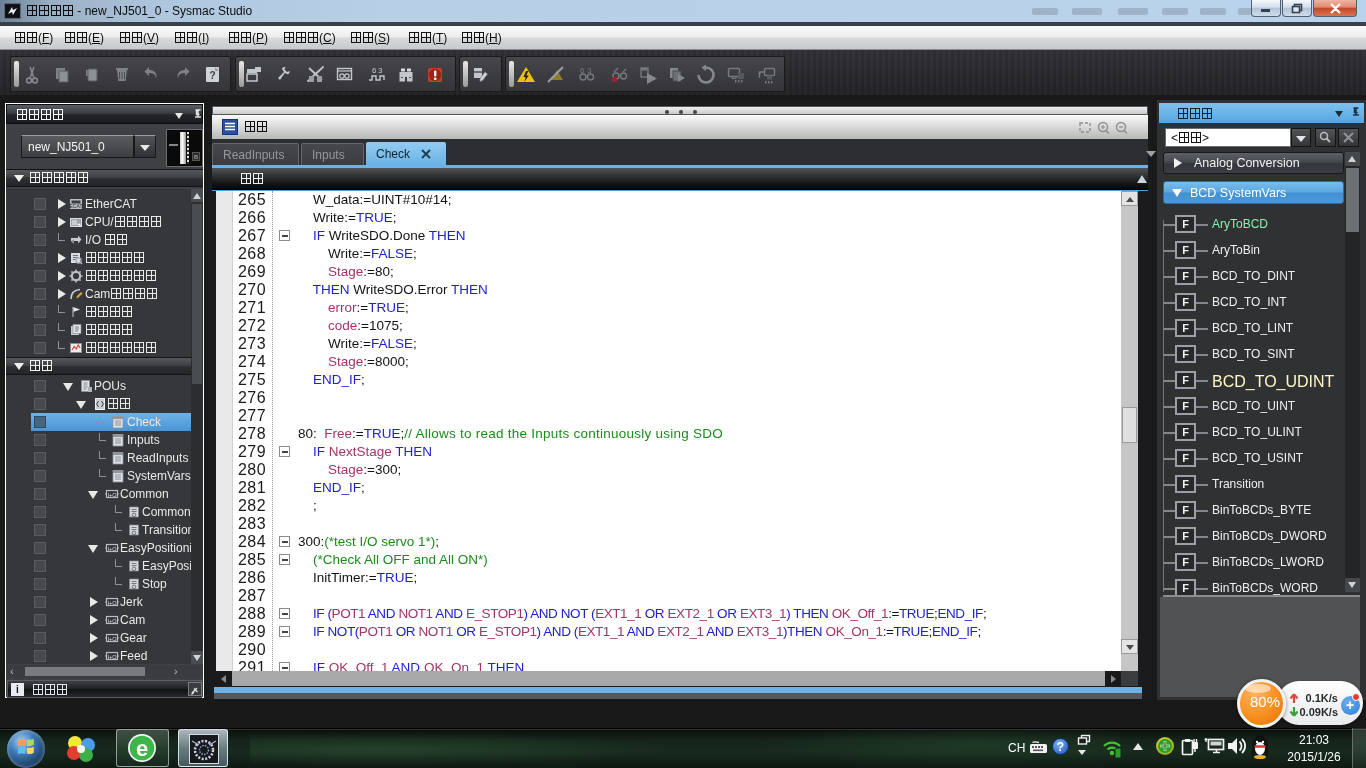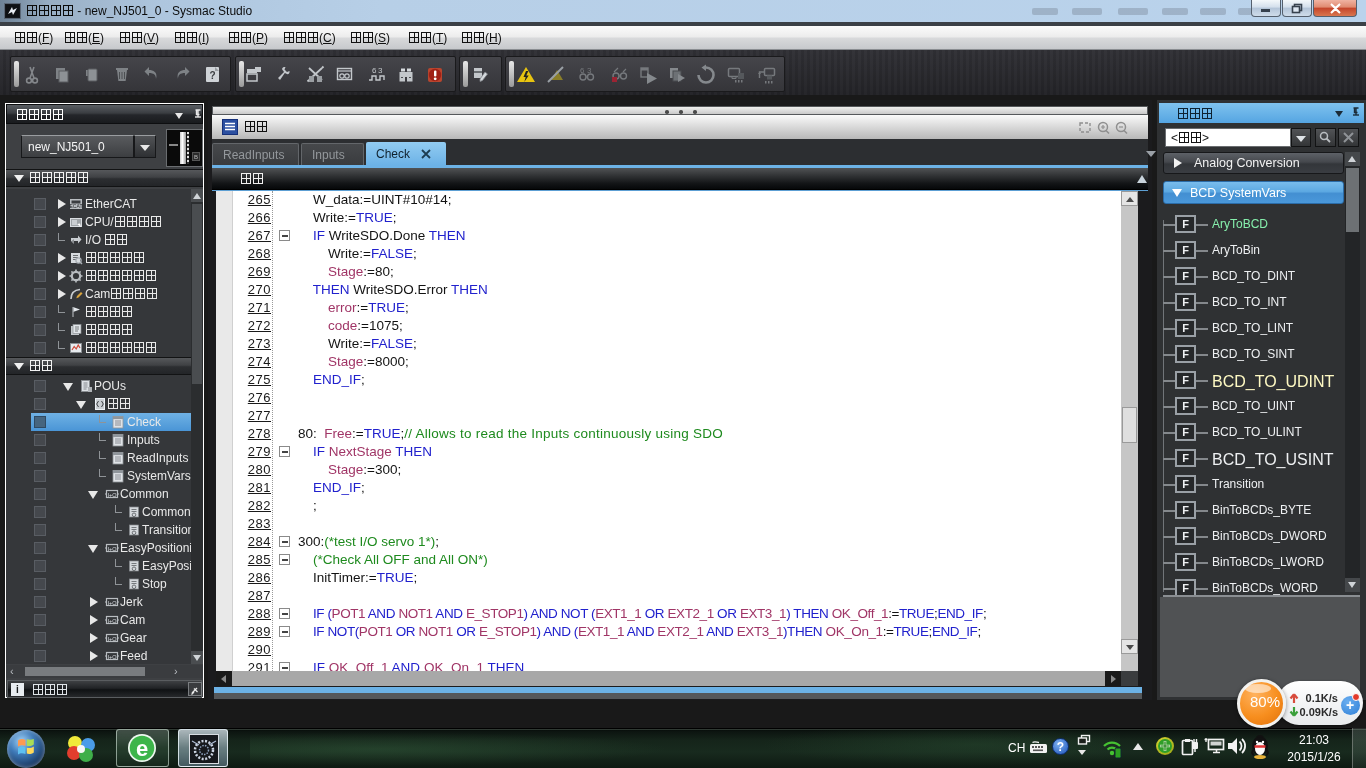--- a/index.html
+++ b/index.html
@@ -47,21 +47,21 @@
 
 #edzone{left:208px;top:100px;width:944px;height:600px;background:#1b1b1d;}
 
 #rpanel{left:1157px;top:100px;width:209px;height:600px;background:#2f3133;}
 
 #taskbar{left:0;top:728px;width:1366px;height:40px;background:linear-gradient(#020302 0%,#0c1410 8%,#15241a 30%,#182a1e 60%,#0e1a12 100%);}
 .tbico{position:absolute;}
 
 .cod{font-family:"Liberation Sans",sans-serif;font-size:13.5px;line-height:18px;color:#121212;white-space:pre;}
 .k{color:#2121cd;} .v{color:#a03566;} .c{color:#1e8a1e;} .tight{letter-spacing:-0.42px;} .wide{letter-spacing:0.25px;}
-.lnum{font-family:"Liberation Sans",sans-serif;font-size:13px;line-height:18px;color:#1a1a1a;text-align:right;letter-spacing:0.5px;text-decoration:underline;}
+.lnum{font-family:"Liberation Sans",sans-serif;font-size:16px;line-height:18px;color:#1a1a1a;text-align:center;letter-spacing:0.5px;}
 </style></head>
 <body>
 <div class="ab" id="title">
  <div class="ab" id="appico">
       <svg width="15" height="14">
         <rect x="1" y="1" width="13" height="12" fill="#0e1013"></rect>
         <path d="M3 10 L7 3 L8 6 L12 4 L8 11 L7 8 Z" fill="#e8ecf2"></path>
       </svg>
     </div>
  <div class="ab ttxt"><span class="z"></span><span class="z"></span><span class="z"></span><span class="z"></span>&nbsp;- new_NJ501_0 - Sysmac Studio</div>
@@ -863,21 +863,21 @@
 <div class="ab" style="left:0;top:319px;width:185px;height:26px;">
       <div class="ab" style="left:6px;top:13px;width:12px;height:1.5px;background:#84888c;"></div>
       <div class="ab" style="left:18px;top:4px;width:21px;height:18px;border:2px solid #9aa0a6;color:#eef0f2;font-size:11px;font-weight:bold;text-align:center;line-height:14px;background:#26282a;">F</div>
       <div class="ab" style="left:39px;top:13px;width:12px;height:1.5px;background:#84888c;"></div>
       <span style="position:absolute;left:55px;top:6px;color:#eef0f2;font-size:12px;white-space:nowrap;">BCD_TO_ULINT</span>
     </div>
 <div class="ab" style="left:0;top:345px;width:185px;height:26px;">
       <div class="ab" style="left:6px;top:13px;width:12px;height:1.5px;background:#84888c;"></div>
       <div class="ab" style="left:18px;top:4px;width:21px;height:18px;border:2px solid #9aa0a6;color:#eef0f2;font-size:11px;font-weight:bold;text-align:center;line-height:14px;background:#26282a;">F</div>
       <div class="ab" style="left:39px;top:13px;width:12px;height:1.5px;background:#84888c;"></div>
-      <span style="position:absolute;left:55px;top:6px;color:#eef0f2;font-size:16px;white-space:nowrap;">BCD_TO_USINT</span>
+      <span style="position:absolute;left:55px;top:6px;color:#eef0f2;font-size:12px;white-space:nowrap;">BCD_TO_USINT</span>
     </div>
 <div class="ab" style="left:0;top:371px;width:185px;height:26px;">
       <div class="ab" style="left:6px;top:13px;width:12px;height:1.5px;background:#84888c;"></div>
       <div class="ab" style="left:18px;top:4px;width:21px;height:18px;border:2px solid #9aa0a6;color:#eef0f2;font-size:11px;font-weight:bold;text-align:center;line-height:14px;background:#26282a;">F</div>
       <div class="ab" style="left:39px;top:13px;width:12px;height:1.5px;background:#84888c;"></div>
       <span style="position:absolute;left:55px;top:6px;color:#eef0f2;font-size:12px;white-space:nowrap;">Transition</span>
     </div>
 <div class="ab" style="left:0;top:397px;width:185px;height:26px;">
       <div class="ab" style="left:6px;top:13px;width:12px;height:1.5px;background:#84888c;"></div>
       <div class="ab" style="left:18px;top:4px;width:21px;height:18px;border:2px solid #9aa0a6;color:#eef0f2;font-size:11px;font-weight:bold;text-align:center;line-height:14px;background:#26282a;">F</div>

